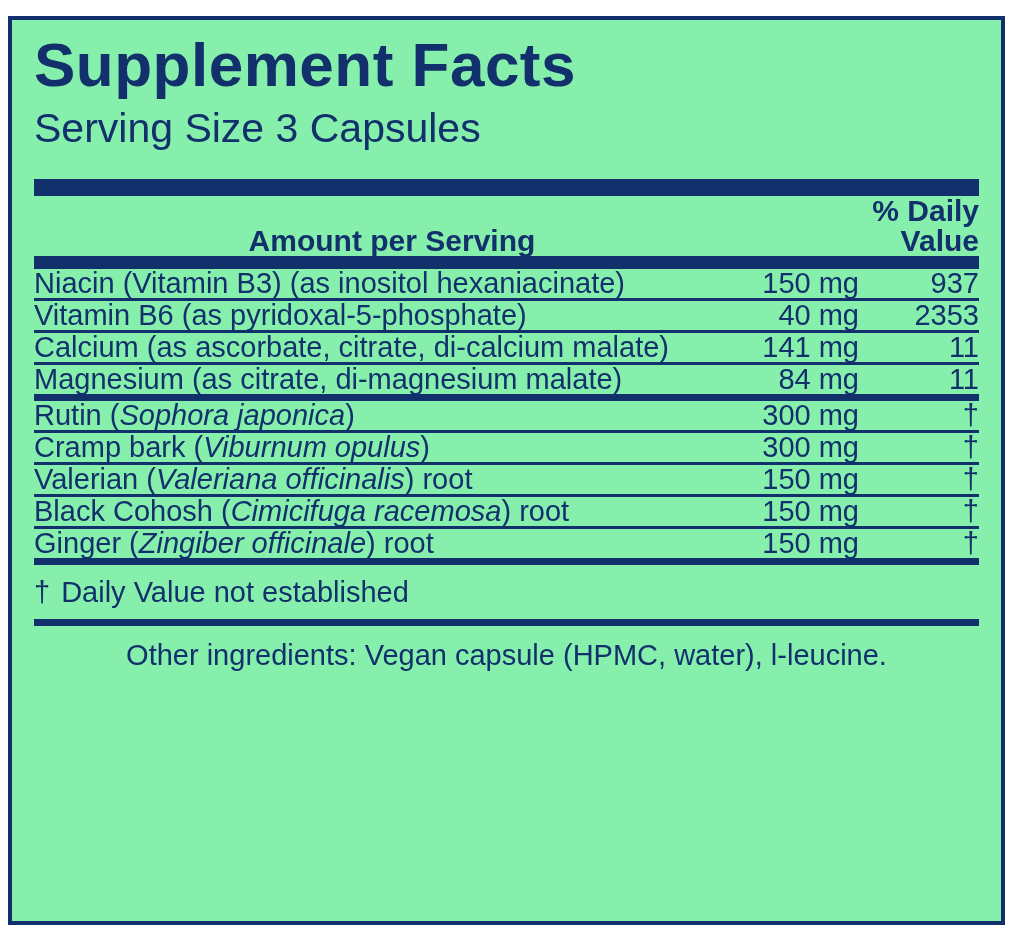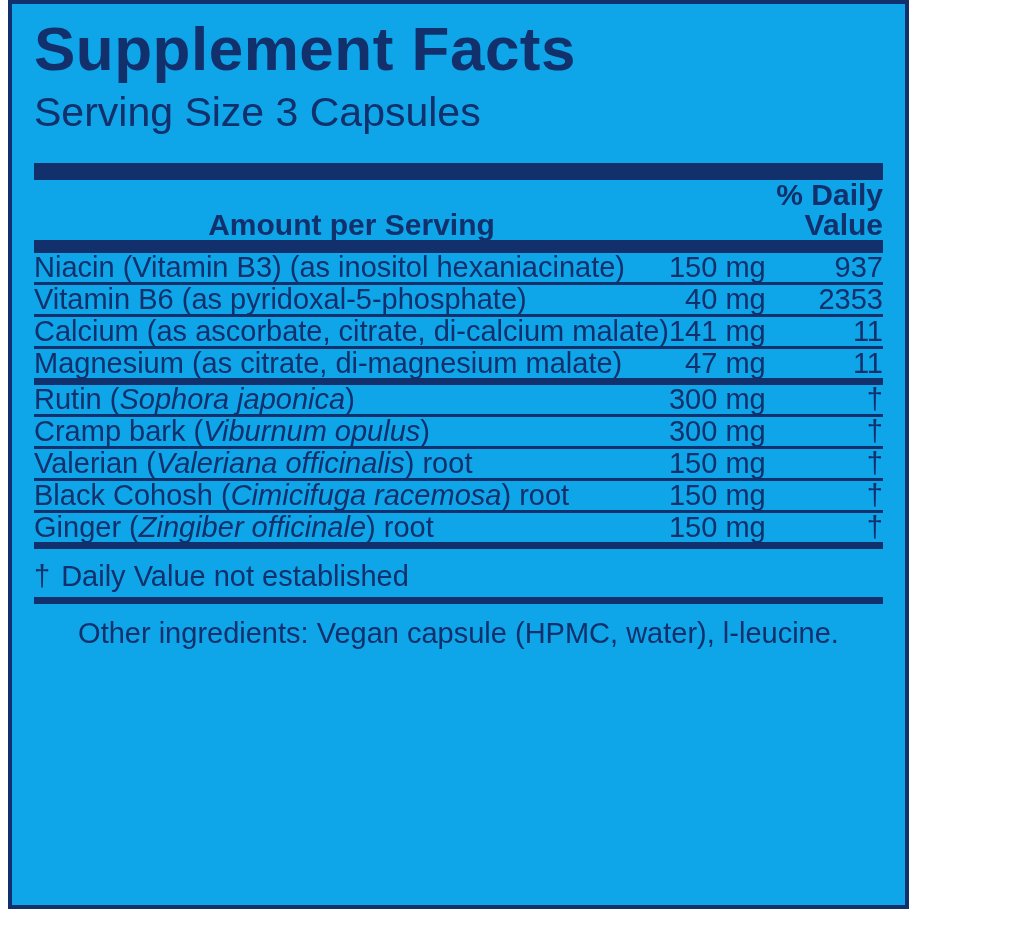--- a/index.html
+++ b/index.html
@@ -10,26 +10,26 @@
   body {
     width: 1017px;
     height: 929px;
     font-family: "Liberation Sans", sans-serif;
     color: #12306b;
     -webkit-font-smoothing: antialiased;
   }
   .panel {
     position: absolute;
     left: 8px;
-    top: 0;
-    width: 901px;
+    top: 16px;
+    width: 997px;
     height: 909px;
     border: 4px solid #12306b;
     box-sizing: border-box;
-    background: #0ea5e9;
+    background: #86efac;
   }
   .inner {
     position: absolute;
     left: 22px;
     top: 10px;
     right: 22px;
   }
   .title {
     font-size: 62px;
     font-weight: bold;
@@ -90,21 +90,21 @@
     background: #12306b;
   }
   .sep-med td > div {
     height: 7px;
     background: #12306b;
   }
   i { font-style: italic; }
   .footnote {
     font-size: 29px;
     margin-top: 11px;
-    margin-bottom: 4px;
+    margin-bottom: 10px;
     color: #12306b;
   }
   .footnote .dag { margin-right: 11px; }
   .other {
     font-size: 29px;
     margin-top: 13px;
     color: #12306b;
     text-align: center;
   }
 </style>
@@ -171,21 +171,21 @@
             <td class="c-amt">141 mg</td>
             <td class="c-dv">11</td>
           </tr>
           <tr class="sep-thin">
             <td colspan="3">
               <div></div>
             </td>
           </tr>
           <tr class="ing-row">
             <td class="c-name">Magnesium (as citrate, di-magnesium malate)</td>
-            <td class="c-amt">47 mg</td>
+            <td class="c-amt">84 mg</td>
             <td class="c-dv">11</td>
           </tr>
           <tr class="sep-med">
             <td colspan="3">
               <div></div>
             </td>
           </tr>
           <tr class="ing-row">
             <td class="c-name">Rutin (<i>Sophora japonica</i>)</td>
             <td class="c-amt">300 mg</td>

